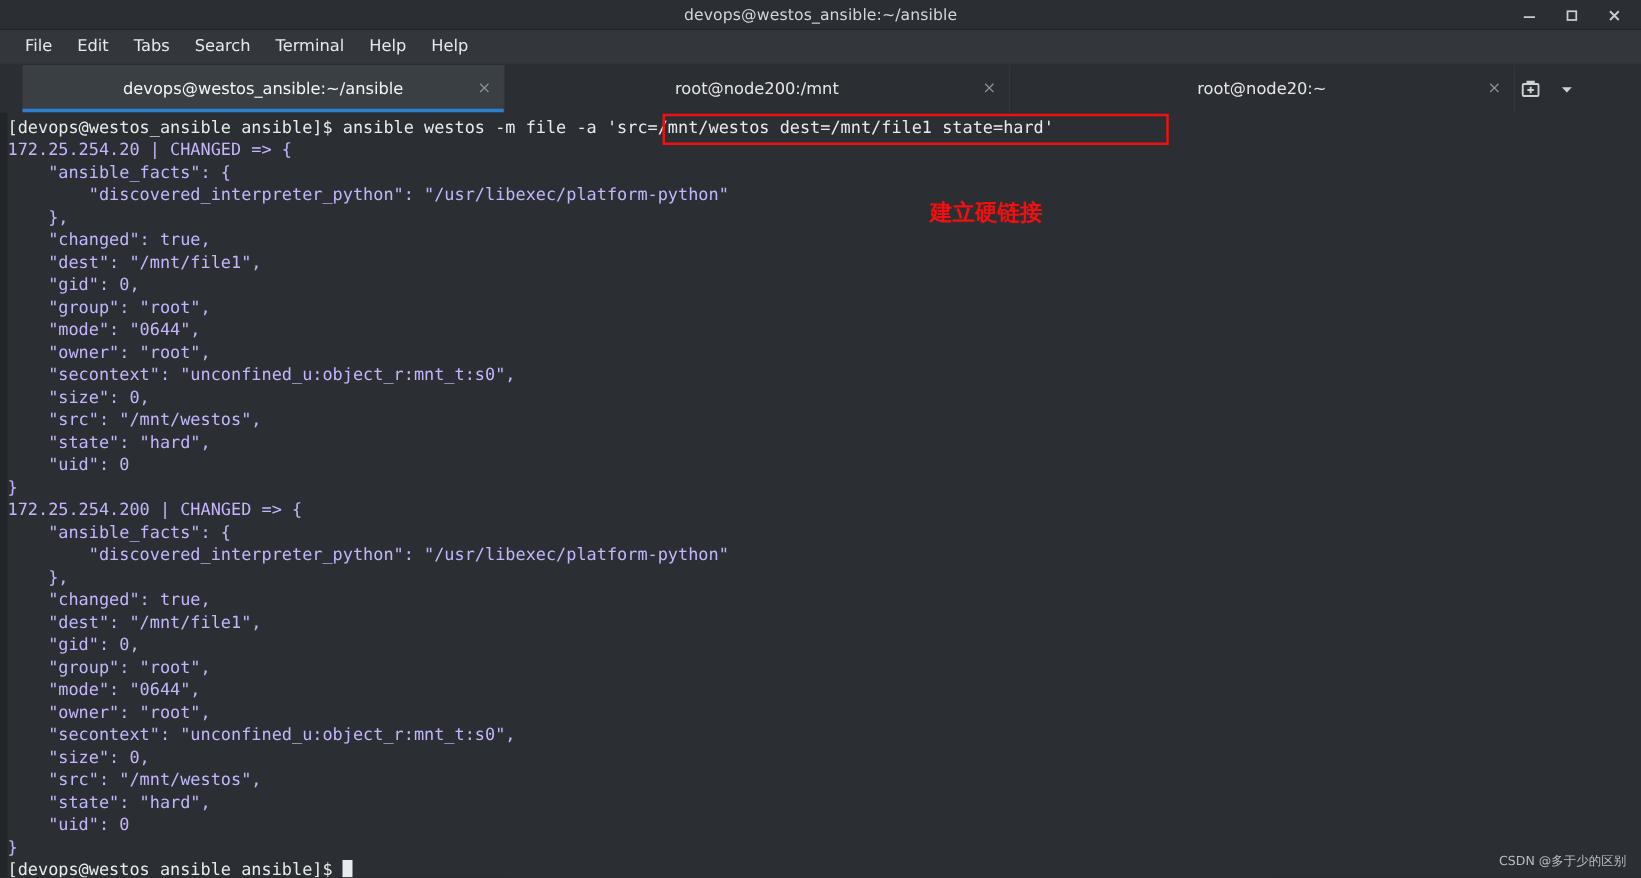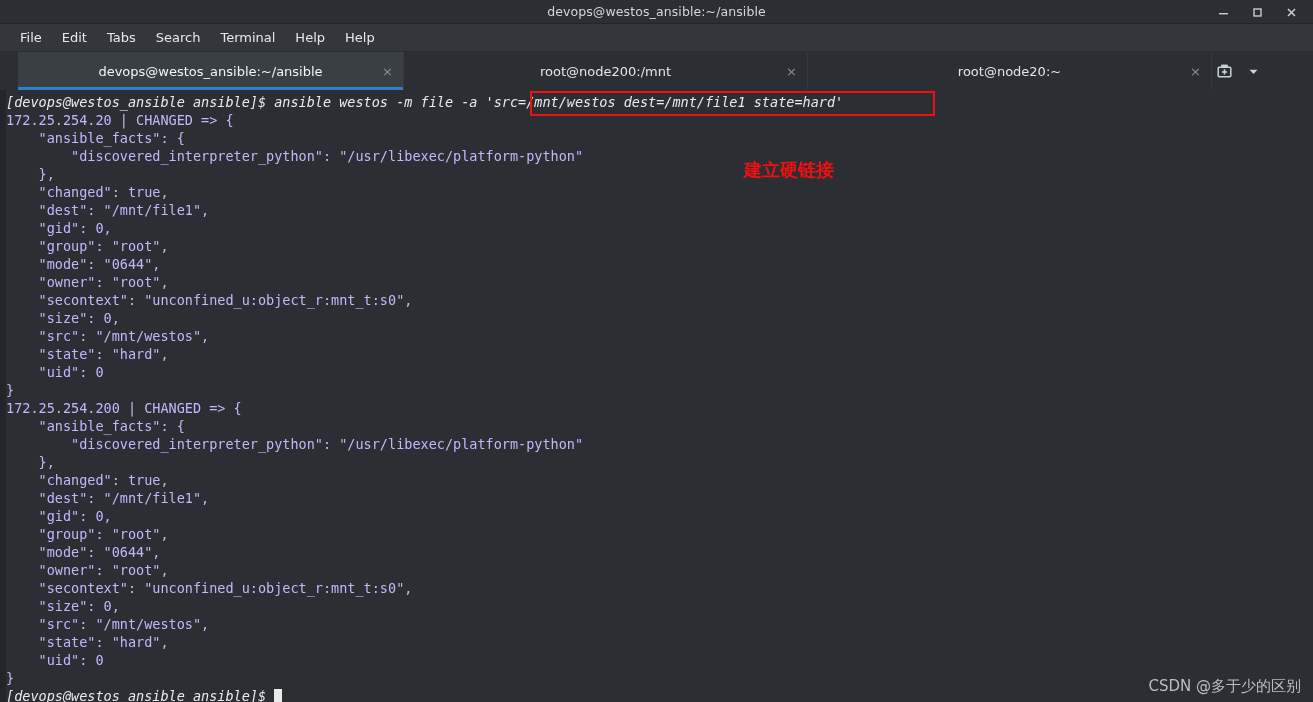--- a/index.html
+++ b/index.html
@@ -82,38 +82,38 @@
   }
   .leftgutter { width: 6px; flex: 0 0 6px; background: #232629; }
   .screen {
     flex: 1 1 auto; position: relative;
     font-family: "DejaVu Sans Mono", monospace;
     font-size: 13.5px; line-height: 18px;
     padding-top: 3px;
     white-space: pre;
   }
   .line { height: 18px; white-space: pre; }
-  .c-prompt { color: #e8eaec; font-style: italic; }
+  .c-prompt { color: #e8eaec; }
   .c-out    { color: #c4b5fd; }
   .cursor {
     display: inline-block; width: 8px; height: 14px;
     background: #e8eaec; vertical-align: -2px;
   }
 
   
   .redbox {
     position: absolute; border: 2px solid #f01010; pointer-events: none;
   }
   .redtext {
     position: absolute; color: #f01010; font-size: 18px; font-weight: bold;
     font-family: "DejaVu Sans", sans-serif; white-space: nowrap;
   }
   .watermark {
     position: absolute; right: 12px; bottom: 6px;
-    color: #b9bec2; font-size: 15px; font-family: "DejaVu Sans", sans-serif;
+    color: #b9bec2; font-size: 10px; font-family: "DejaVu Sans", sans-serif;
     white-space: nowrap;
   }
 </style>
 </head>
 <body>
 
 <div id="app">
 
   <div class="titlebar">
     <div class="title">devops@westos_ansible:~/ansible</div>

